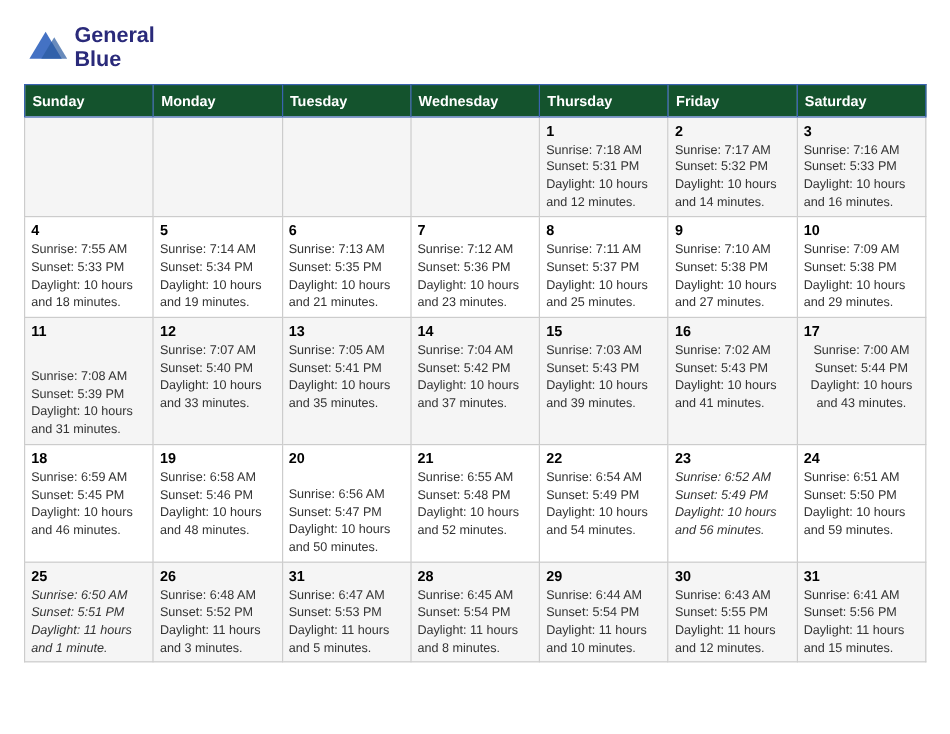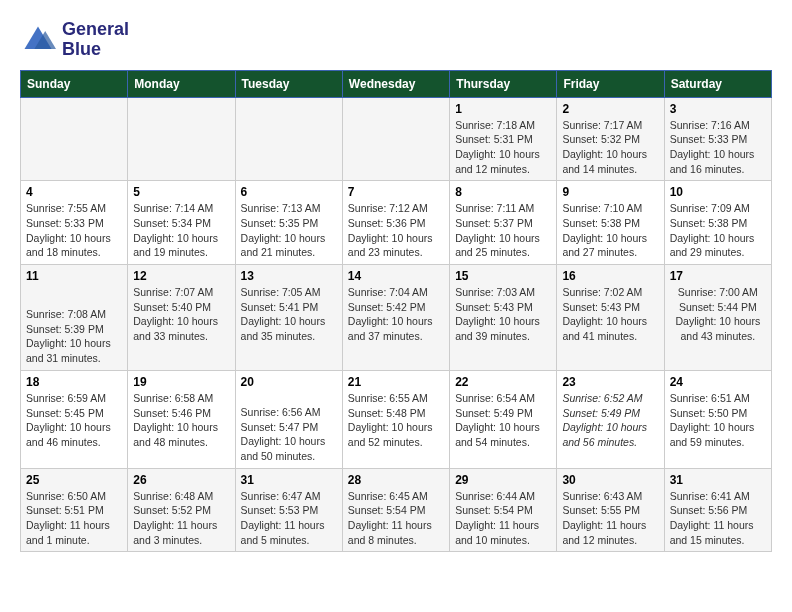--- a/index.html
+++ b/index.html
@@ -295,21 +295,21 @@
           <span class="day-num">24</span>
           <div class="day-info" style="white-space: pre-line;">Sunrise: 6:51 AM
 Sunset: 5:50 PM
 Daylight: 10 hours
 and 59 minutes.</div>
         </td>
       </tr>
       <tr>
         <td>
           <span class="day-num">25</span>
-          <div class="day-info" style="white-space: pre-line;">Sunrise: 6:50 AM
+          <div class="day-info" style="white-space: pre-line; font-style: italic;">Sunrise: 6:50 AM
 Sunset: 5:51 PM
 Daylight: 11 hours
 and 1 minute.</div>
         </td>
         <td>
           <span class="day-num">26</span>
           <div class="day-info" style="white-space: pre-line;">Sunrise: 6:48 AM
 Sunset: 5:52 PM
 Daylight: 11 hours
 and 3 minutes.</div>

